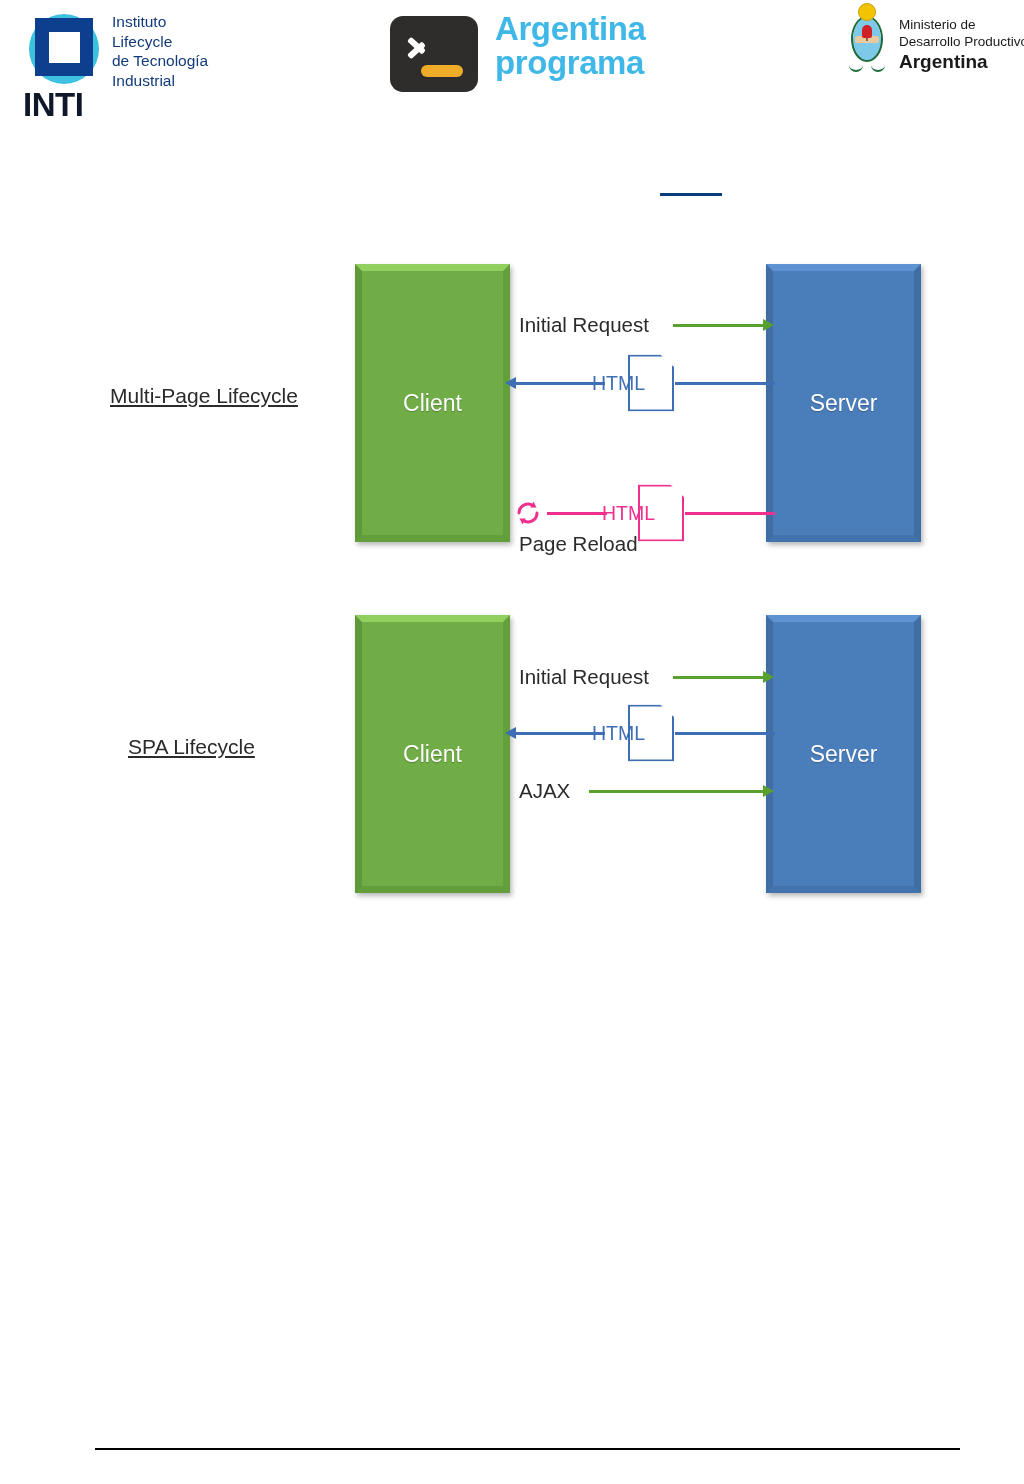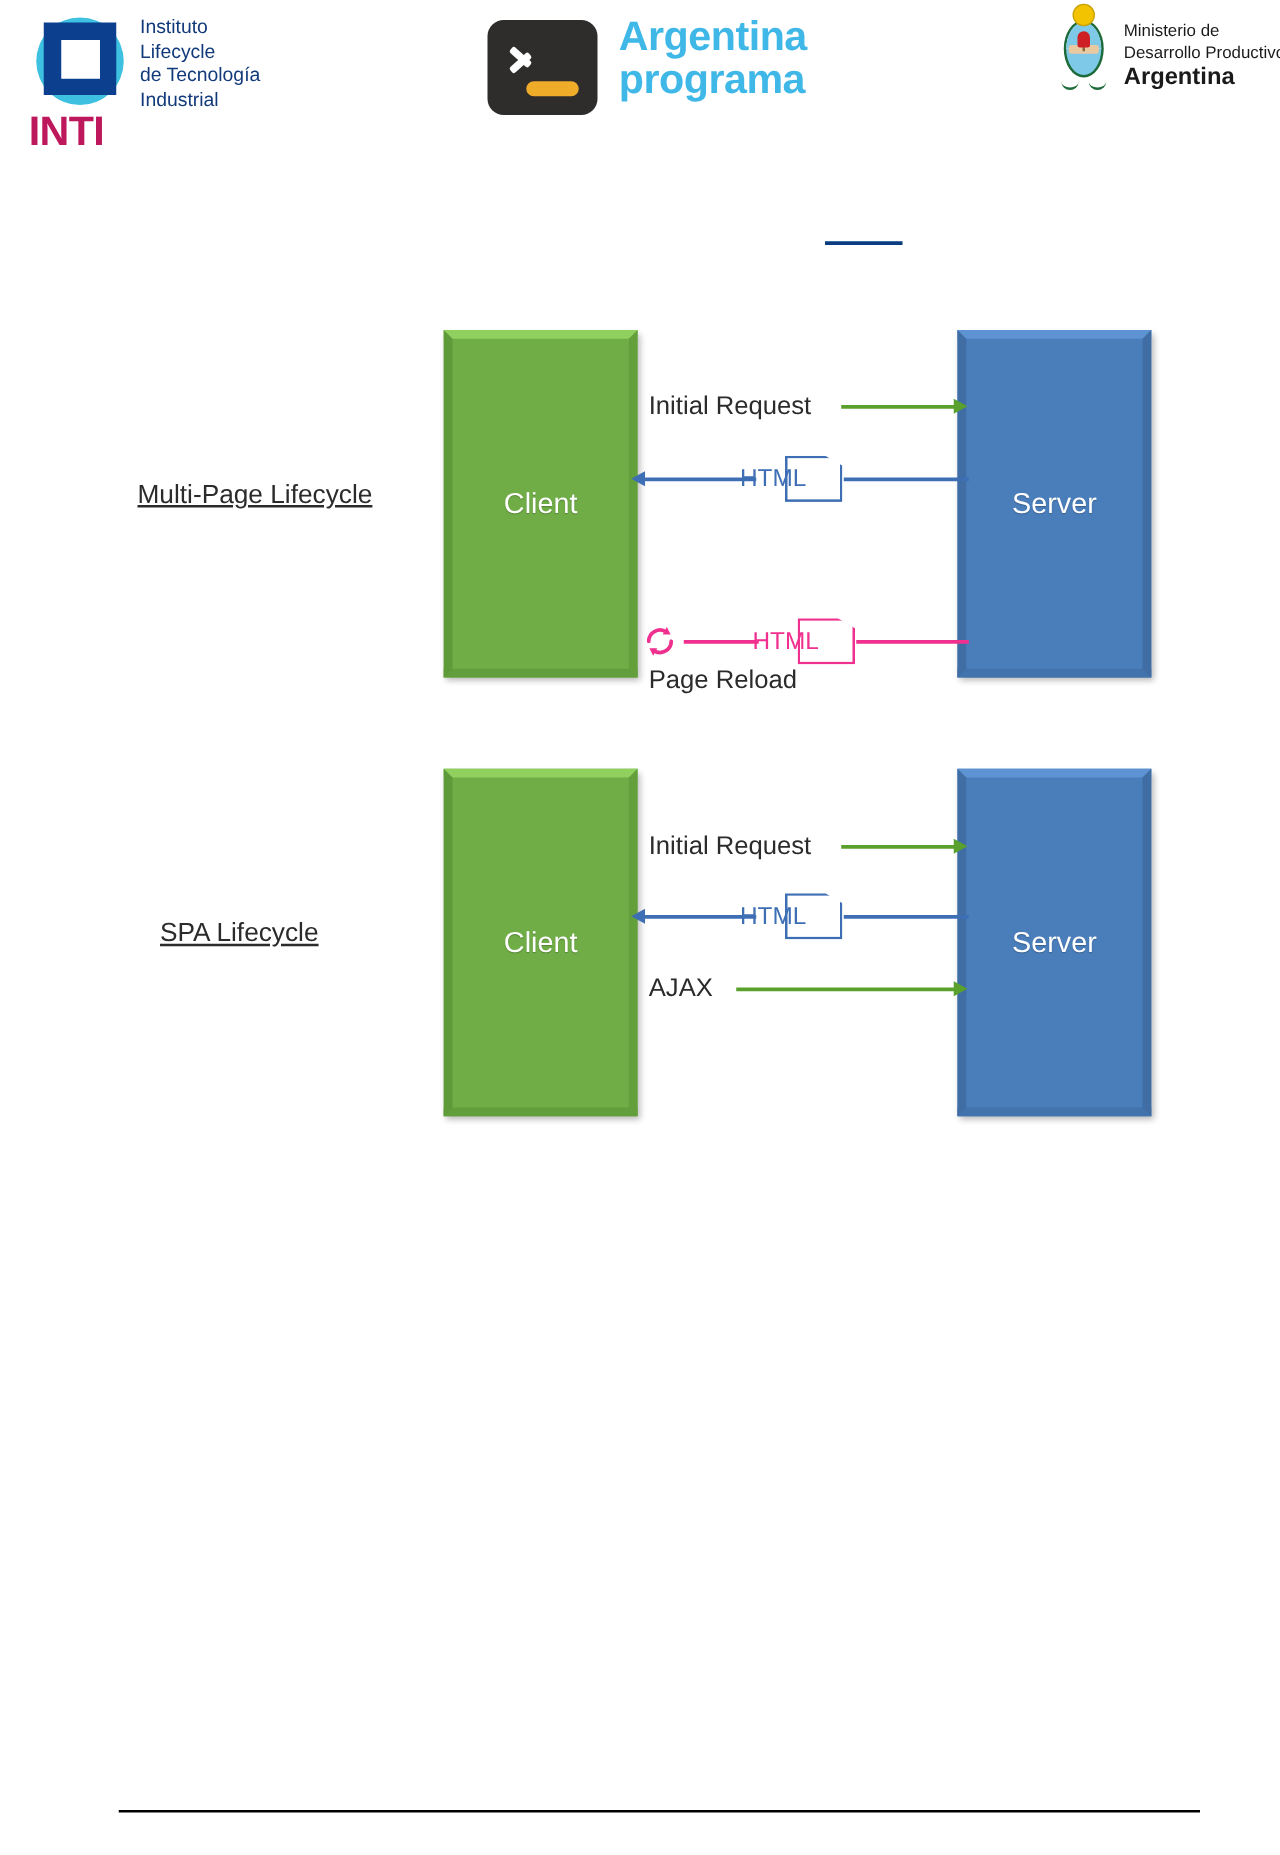--- a/index.html
+++ b/index.html
@@ -53,21 +53,21 @@
     left: 24px; top: 22px;
     width: 31px; height: 31px;
     background: #ffffff;
   }
   .inti-word {
     position: absolute;
     left: 3px; top: 78px;
     font-size: 33px;
     font-weight: bold;
     letter-spacing: -0.5px;
-    color: #be185d;
+    color: #0f172a;
     font-family: "Liberation Sans", sans-serif;
   }
   .inti-text {
     position: absolute;
     left: 92px; top: 4px;
     font-size: 15.5px;
     line-height: 19.5px;
     color: #123a7a;
     font-family: "Liberation Sans", sans-serif;
   }
@@ -315,21 +315,21 @@
   .c-pink  { color: #f0308f; }
   .bg-green { background: #5aa02c; }
   .bg-blue  { background: #3e6fb5; }
   .bg-pink  { background: #f0308f; }
 
   
   .doc-badge {
     position: absolute;
     top: 50%;
     transform: translateY(-50%);
-    width: 46px; height: 37px;
+    width: 46px; height: 57px;
   }
   .doc-shape {
     position: absolute;
     inset: 0;
     background: #ffffff;
     border: 2.5px solid currentColor;
     box-sizing: border-box;
     clip-path: polygon(0 0, 70% 0, 100% 22%, 100% 100%, 0 100%);
   }
   .doc-label {

